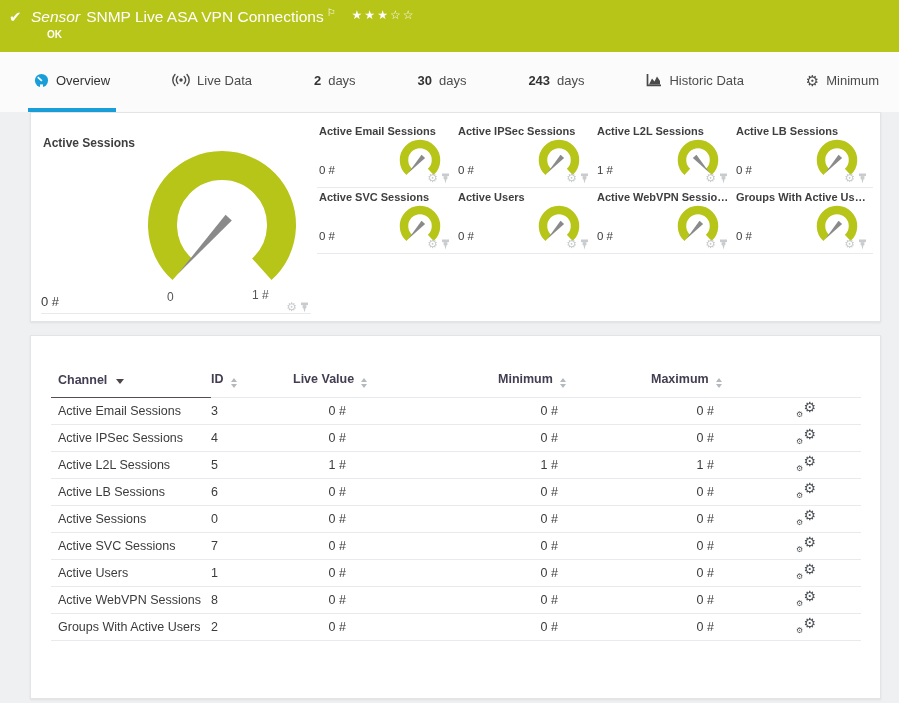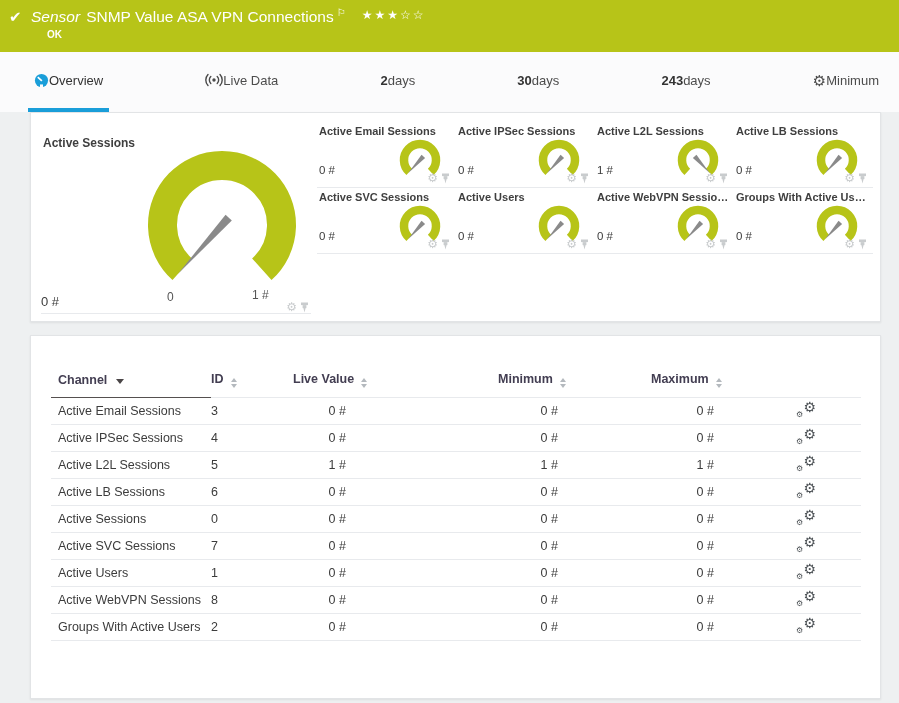--- a/index.html
+++ b/index.html
@@ -12,21 +12,21 @@
   .topbar .check { position:absolute; left:9px; top:8px; font-size:15px; color:#fff; }
   .titlerow { position:absolute; left:31px; top:7px; font-size:15.5px; white-space:nowrap; }
   .titlerow .kind { font-style:italic; margin-right:6px; }
   .titlerow .flag { font-size:10px; vertical-align:super; margin-left:3px; }
   .stars { font-size:12px; letter-spacing:2px; margin-left:16px; vertical-align:3px; }
   .status-ok { position:absolute; left:47px; top:29px; font-size:10px; font-weight:bold; }
 
   
   .tabs { position:absolute; top:52px; left:0; right:0; height:60px; background:#fbfbfc;
           display:flex; align-items:stretch; justify-content:space-between; padding:0 14px 0 28px; }
-  .tab { display:flex; align-items:center; font-size:13px; color:#4c4c4c;
+  .tab { display:flex; align-items:center; gap:7px; font-size:13px; color:#4c4c4c;
          border-bottom:4px solid transparent; padding:0 6px; cursor:default; }
   .tab.active { border-bottom-color:#1a9ed9; color:#333; }
   .tab .num { font-weight:bold; color:#333; }
   .tab svg { display:block; }
   .gear-glyph { font-size:15px; color:#4a4a4a; line-height:1; }
 
   
   .panel { position:absolute; left:30px; right:18px; background:#fff;
            border:1px solid #e2e4e6; box-shadow:0 1px 2px rgba(0,0,0,.07); }
   .panel-gauges { top:112px; height:210px; }
@@ -76,21 +76,21 @@
   .gears .g2 { position:absolute; left:0; bottom:-1px; font-size:8px; }
 </style>
 </head>
 <body>
 
 <div id="app">
 
   <div class="topbar">
     <span class="check">✔</span>
     <div class="titlerow">
-      <span class="kind">Sensor</span><span>SNMP Value ASA VPN Connections</span><span class="flag">⚐</span><span class="stars">★★★☆☆</span>
+      <span class="kind">Sensor</span><span>SNMP Live ASA VPN Connections</span><span class="flag">⚐</span><span class="stars">★★★☆☆</span>
     </div>
     <div class="status-ok">OK</div>
   </div>
 
   <div class="tabs">
     <div class="tab active">
       <svg width="15" height="15" viewBox="0 0 16 16">
         <circle cx="8" cy="8" r="7" fill="#1a9ed9"></circle>
         <rect x="6.4" y="12.2" width="3.2" height="4" fill="#fbfbfc"></rect>
         <line x1="8.4" y1="8.4" x2="4" y2="4.4" stroke="#fff" stroke-width="1.8"></line>
@@ -108,20 +108,27 @@
       <span class="num">2</span>
       <span>days</span>
     </div>
     <div class="tab">
       <span class="num">30</span>
       <span>days</span>
     </div>
     <div class="tab">
       <span class="num">243</span>
       <span>days</span>
+    </div>
+    <div class="tab">
+      <svg width="16" height="14" viewBox="0 0 16 14">
+        <path d="M1.5 1 V12.3 H15" stroke="#4a4a4a" stroke-width="1.7" fill="none"></path>
+        <path d="M3 11.5 L6 5.5 L8.5 8.5 L11 3.5 L14 8 V11.5 Z" fill="#4a4a4a"></path>
+      </svg>
+      <span>Historic Data</span>
     </div>
     <div class="tab">
       <span class="gear-glyph">⚙</span>
       <span>Minimum</span>
     </div>
   </div>
 
   <div class="panel panel-gauges">
 
     <div class="big-cell">

